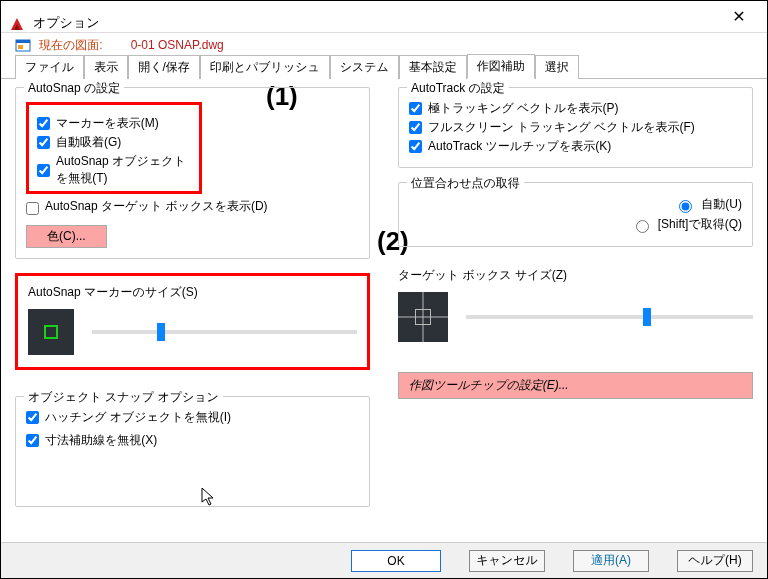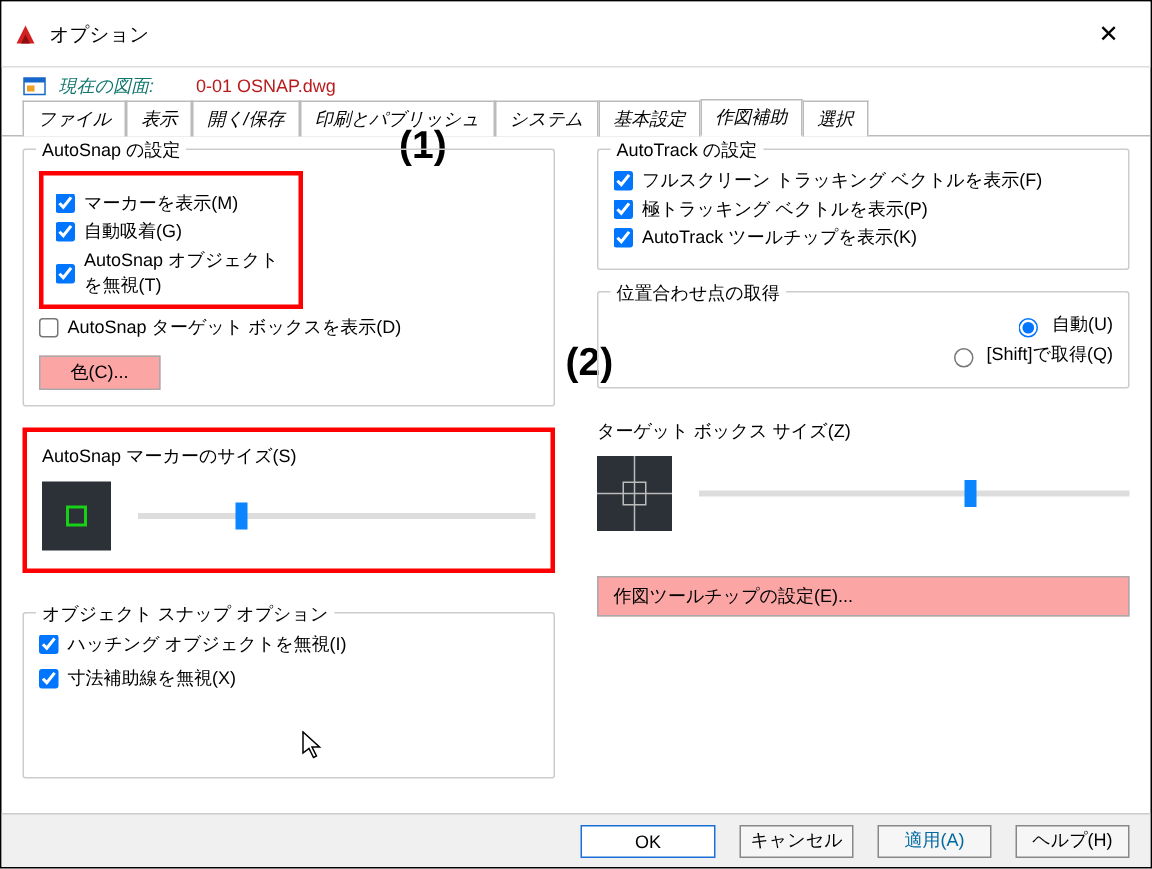--- a/index.html
+++ b/index.html
@@ -8,24 +8,24 @@
     font-family: "Meiryo", "MS PGothic", sans-serif;
     font-size: 12px;
     background: #fff;
     color: #000;
     width: 768px;
     height: 579px;
     position: relative;
     border: 1px solid #000;
   }
   .titlebar {
-    height: 44px;
+    height: 32px;
     background: #fff;
     display: flex;
-    align-items: center;
+    align-items: flex-end;
     padding: 0 8px;
     border-bottom: 1px solid #ddd;
   }
   .titlebar .app-icon {
     width: 16px; height: 16px;
     margin-right: 8px;
     display: flex; align-items: center; justify-content: center;
   }
   .titlebar .app-icon svg { width: 16px; height: 16px; }
   .titlebar .title { flex: 1; font-size: 13px; }
@@ -37,41 +37,40 @@
   }
   .drawingbar {
     height: 24px;
     display: flex; align-items: center;
     padding: 0 14px;
     gap: 8px;
   }
   .drawingbar .draw-icon {
     width: 16px; height: 16px;
   }
-  .drawingbar .label { color: #0f766e; font-style: italic; }
+  .drawingbar .label { color: #c2410c; }
   .drawingbar .file { color: #b91c1c; margin-left: 20px; }
   .tabs {
     display: flex;
     padding: 0 14px;
     align-items: flex-end;
     border-bottom: 1px solid #bbb;
     height: 22px;
     gap: 0;
   }
   .tab {
     padding: 3px 9px;
     border: 1px solid #bbb;
     border-bottom: none;
     background: #fff;
     margin-right: 0px;
     font-size: 12px;
     position: relative;
     top: 1px;
     cursor: default;
-    font-style: italic;
   }
   .tab.active {
     background: #fff;
     border-bottom: 1px solid #fff;
     z-index: 2;
   }
   .content {
     display: flex;
     padding: 8px 14px 0 14px;
     gap: 28px;
@@ -114,20 +113,21 @@
     background: #fca5a5;
     padding: 2px 20px;
     font-size: 12px;
     font-family: inherit;
     cursor: default;
   }
   .btn-wide {
     width: 100%;
     text-align: left;
     padding: 4px 10px;
+    font-style: italic;
   }
   .annot {
     position: absolute;
     font-size: 26px;
     font-weight: bold;
     color: #000;
     pointer-events: none;
   }
   .group-free {
     margin-top: 20px;
@@ -181,21 +181,21 @@
     top: 50%; transform: translate(-50%,-50%);
   }
   .sep { margin-top: 26px; }
   .bottom-bar {
     position: absolute;
     left: 0; right: 0; bottom: 0;
     background: #f0f0f0;
     height: 36px;
     border-top: 1px solid #ccc;
     display: flex; align-items: center; justify-content: flex-end;
-    gap: 16px;
+    gap: 28px;
     padding: 0 14px;
   }
   .bottom-bar .bbtn {
     border: 1px solid #888;
     background: #f6f6f6;
     min-width: 76px;
     height: 22px;
     font-size: 12px;
     font-family: inherit;
     cursor: default;
@@ -263,21 +263,21 @@
         <label class="check-row">
           <input type="checkbox" checked="" style="">
           <span>自動吸着(G)</span>
         </label>
         <label class="check-row">
           <input type="checkbox" checked="" style="">
           <span>AutoSnap オブジェクトを無視(T)</span>
         </label>
       </div>
 
-      <label class="check-row" style="margin-top:4px;">
+      <label class="check-row" style="margin-top:4px;align-items:flex-end;">
         <input type="checkbox" style="">
         <span>AutoSnap ターゲット ボックスを表示(D)</span>
       </label>
 
       <div style="margin-top:10px;">
         <button class="btn">色(C)...</button>
       </div>
     </div>
 
     <div class="marker-hl">
@@ -308,25 +308,25 @@
     </div>
 
   </div>
 
   <div class="col">
 
     <div class="group">
       <div class="group-label">AutoTrack の設定</div>
       <label class="check-row">
         <input type="checkbox" checked="" style="">
+        <span>極トラッキング ベクトルを表示(P)</span>
+      </label>
+      <label class="check-row">
+        <input type="checkbox" checked="" style="">
         <span>フルスクリーン トラッキング ベクトルを表示(F)</span>
-      </label>
-      <label class="check-row">
-        <input type="checkbox" checked="" style="">
-        <span>極トラッキング ベクトルを表示(P)</span>
       </label>
       <label class="check-row">
         <input type="checkbox" checked="" style="">
         <span>AutoTrack ツールチップを表示(K)</span>
       </label>
     </div>
 
     <div class="group">
       <div class="group-label">位置合わせ点の取得</div>
       <label class="radio-row">

